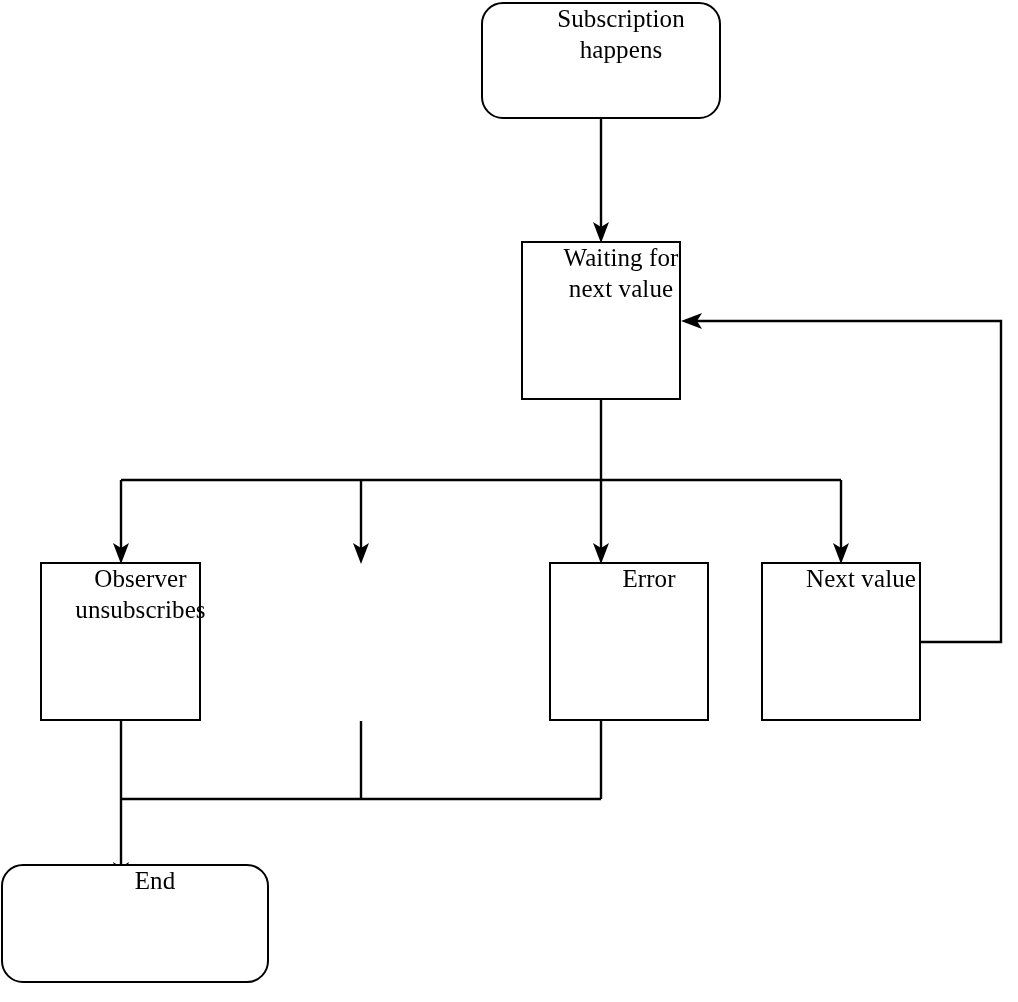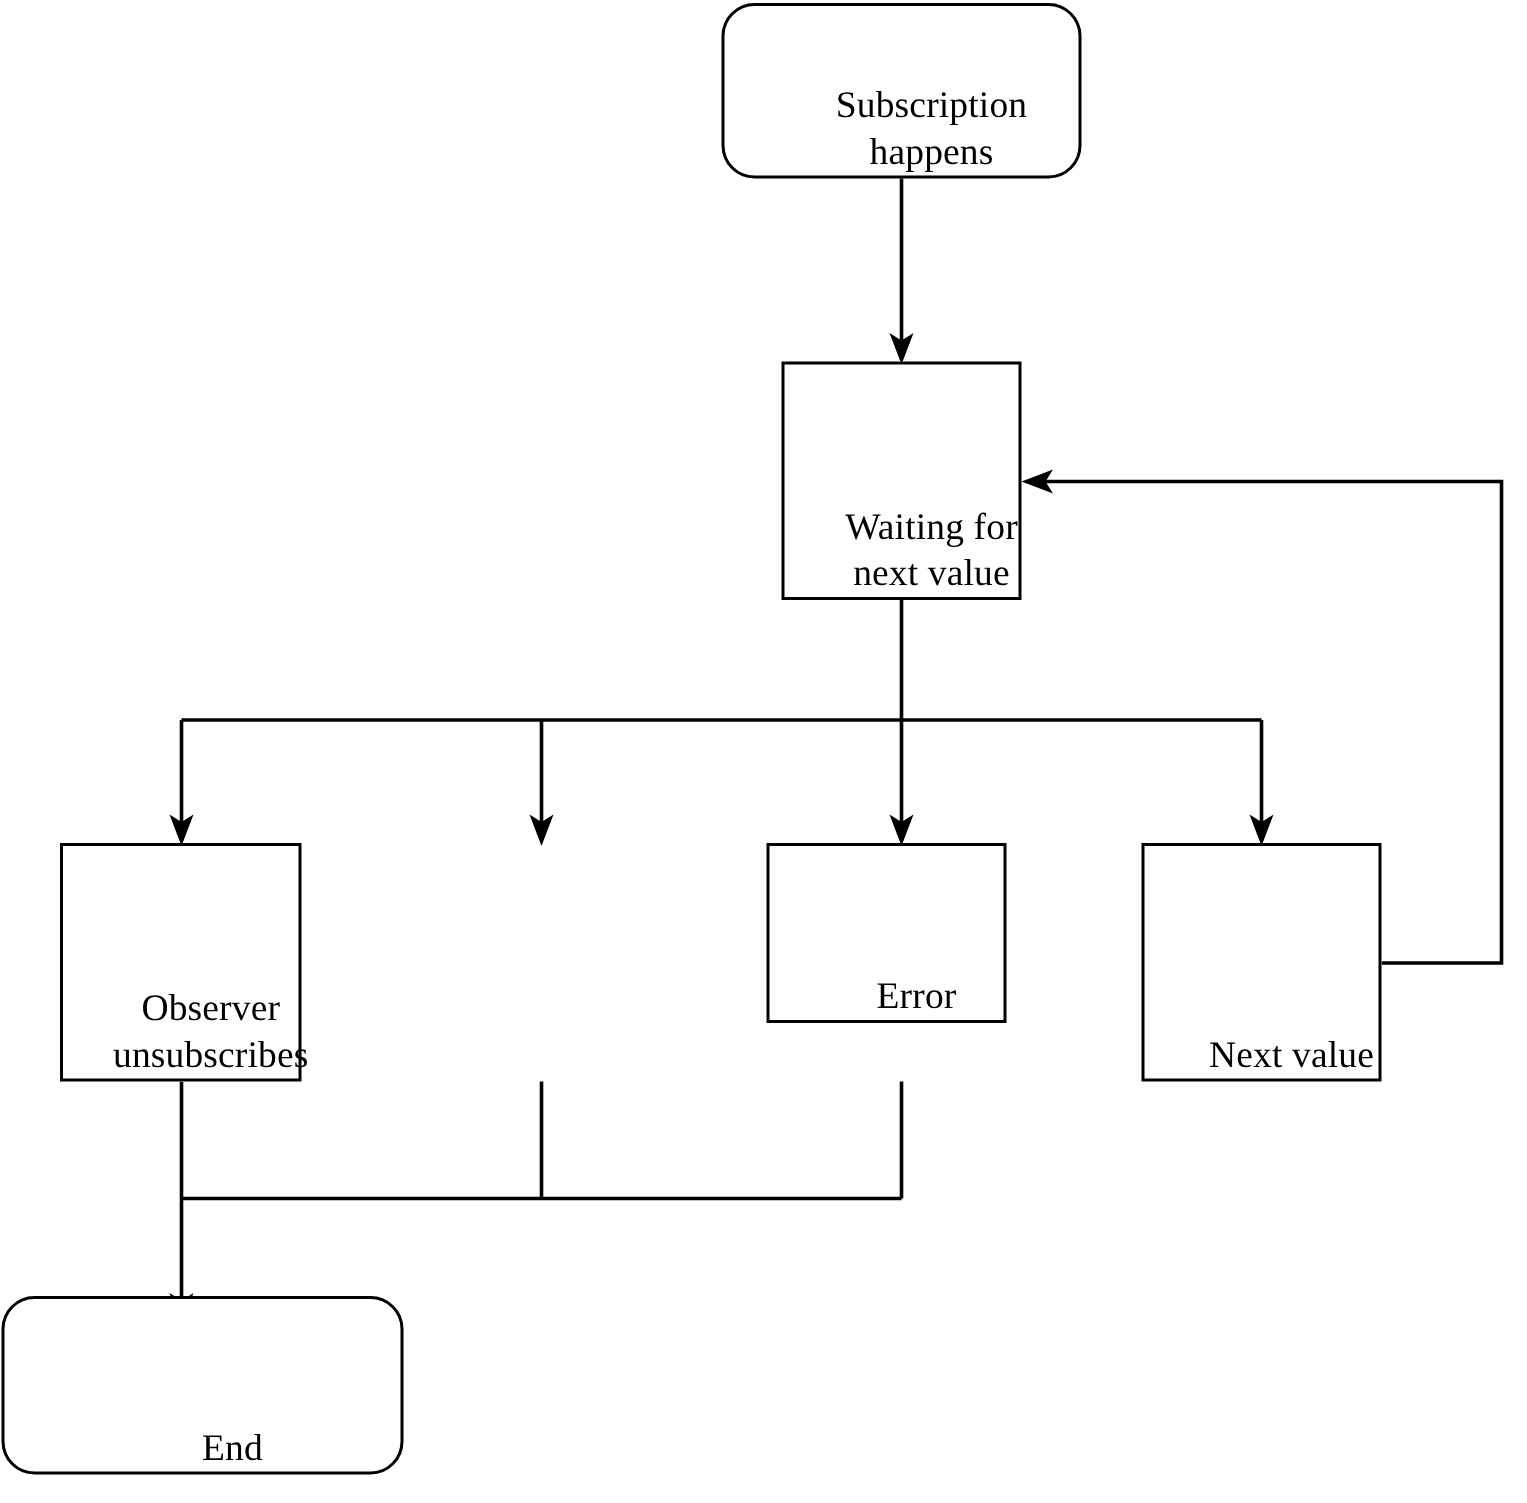--- a/index.html
+++ b/index.html
@@ -24,21 +24,21 @@
     top: 0;
     width: 1018px;
     height: 1002px;
   }
   .node {
     position: absolute;
     box-sizing: border-box;
     background: #ffffff;
     border: 2px solid #000000;
     display: flex;
-    align-items: flex-end;
+    align-items: flex-start;
     justify-content: center;
     text-align: center;
     z-index: 2;
     padding-left: 40px;
   }
   .node.rounded {
     border-radius: 22px;
   }
   .node-label {
     font-family: "Liberation Serif", "DejaVu Serif", serif;
@@ -136,21 +136,21 @@
     <span class="node-label overflow">Observer
 unsubscribes</span>
   </div>
 
   <div class="node" style="left:521px; top:241px; width:160px; height:159px;">
     <span class="node-label">Waiting for
 next value</span>
   </div>
 
 
-  <div class="node" style="left:511px; top:562px; width:160px; height:120px;">
+  <div class="node" style="left:549px; top:562px; width:160px; height:159px;">
     <span class="node-label">Error</span>
   </div>
 
   <div class="node" style="left:761px; top:562px; width:160px; height:159px;">
     <span class="node-label">Next value</span>
   </div>
 
   <div class="node rounded" style="left:1px; top:864px; width:268px; height:119px;">
     <span class="node-label">End</span>
   </div>

